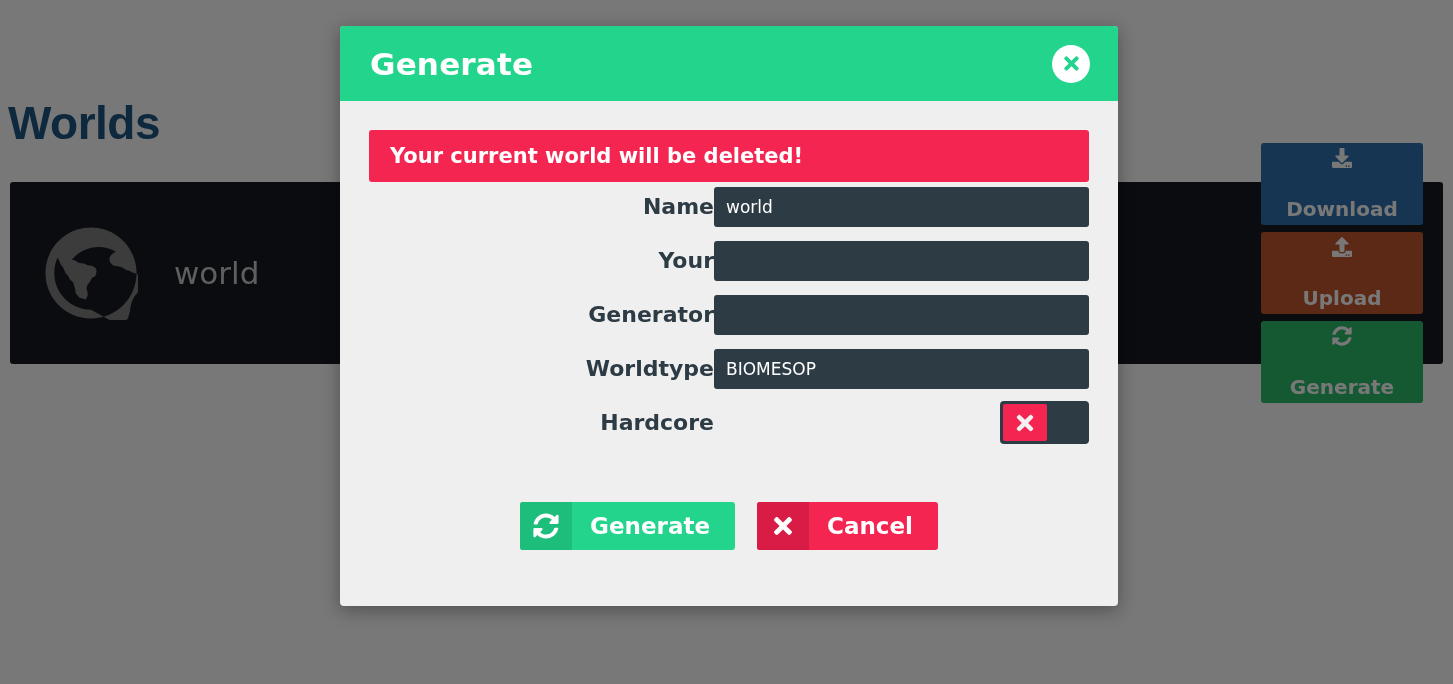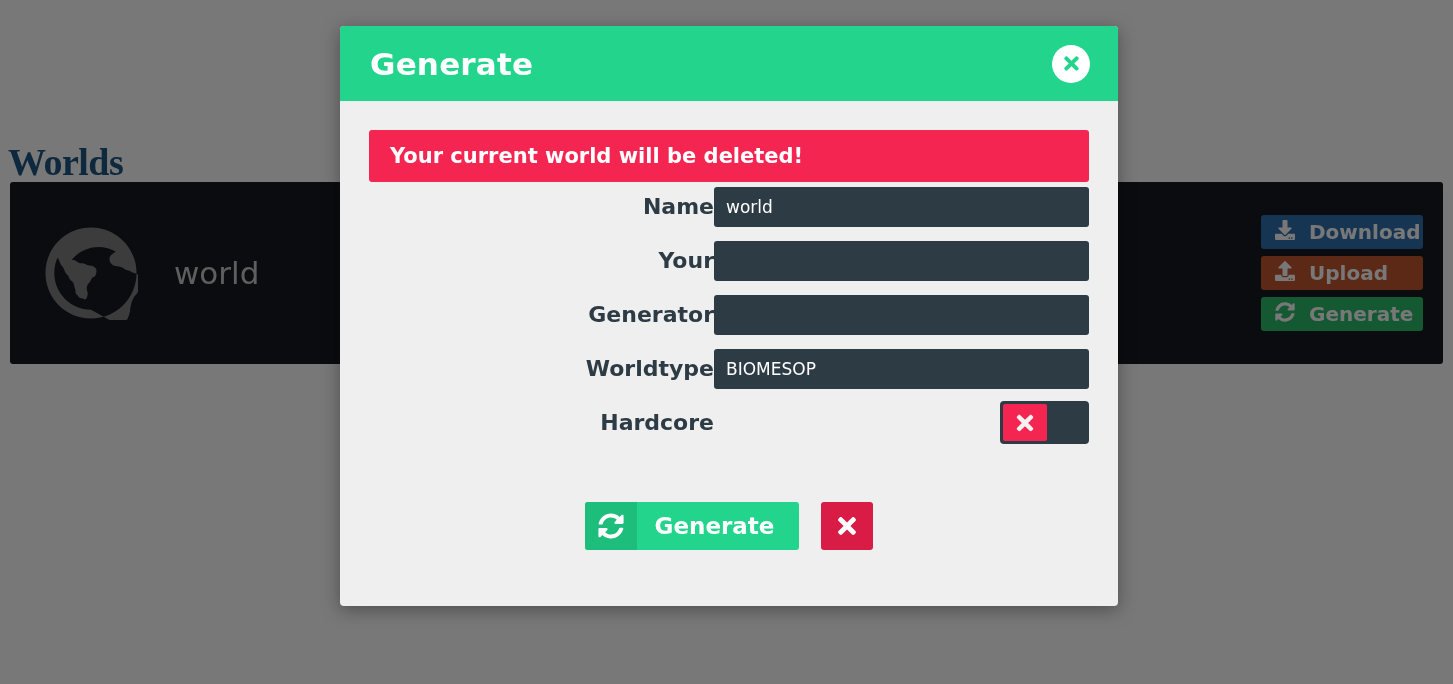--- a/index.html
+++ b/index.html
@@ -21,26 +21,25 @@
   #page-background {
     position: absolute;
     inset: 0;
     background: #ffffff;
     padding: 0;
   }
   #page-title {
     position: absolute;
     left: 8px;
     top: 96px;
-    font-size: 38px;
+    font-size: 46px;
     font-weight: bold;
     color: #1f5582;
     letter-spacing: -0.5px;
-    font-family: Liberation Serif, serif;
-    margin-top: 44px;
+    font-family: Liberation Sans, sans-serif;
   }
   #world-card {
     position: absolute;
     left: 10px;
     top: 182px;
     width: 1433px;
     height: 182px;
     background: #161b22;
     border-radius: 3px;
     display: flex;
@@ -63,30 +62,31 @@
   .card-actions {
     display: flex;
     flex-direction: column;
     gap: 7px;
     align-items: stretch;
     width: 162px;
   }
   .card-btn {
     display: flex;
     align-items: center;
-    gap: 14px;
+    gap: 26px;
     padding: 5px 14px;
     border: none;
     border-radius: 3px;
     font-size: 20px;
     font-weight: bold;
     color: #ffffff;
     cursor: pointer;
     font-family: "DejaVu Sans", "Liberation Sans", sans-serif;
     line-height: 1.1;
+    flex-direction: column;
   }
   .card-btn svg { width: 20px; height: 20px; flex: none; fill: #ffffff; }
   .card-btn.download { background: #2f72b1; }
   .card-btn.upload   { background: #c2572d; }
   .card-btn.generate { background: #2dbd6e; }
 
   
   #modal-overlay {
     position: absolute;
     inset: 0;
@@ -365,17 +365,18 @@
         </span>
         <span class="fb-label">Generate</span>
       </button>
 
       <button class="footer-btn cancel">
         <span class="fb-icon">
           <svg viewBox="0 0 352 512" xmlns="http://www.w3.org/2000/svg">
             <path d="M242.72 256l100.07-100.07c12.28-12.28 12.28-32.19 0-44.48l-22.24-22.24c-12.28-12.28-32.19-12.28-44.48 0L176 189.28 75.93 89.21c-12.28-12.28-32.19-12.28-44.48 0L9.21 111.45c-12.28 12.28-12.28 32.19 0 44.48L109.28 256 9.21 356.07c-12.28 12.28-12.28 32.19 0 44.48l22.24 22.24c12.28 12.28 32.2 12.28 44.48 0L176 322.72l100.07 100.07c12.28 12.28 32.2 12.28 44.48 0l22.24-22.24c12.28-12.28 12.28-32.19 0-44.48L242.72 256z"></path>
           </svg>
         </span>
+        <span class="fb-label">Cancel</span>
       </button>
     </div>
 
   </div>
 </div>
 
 </body></html>

